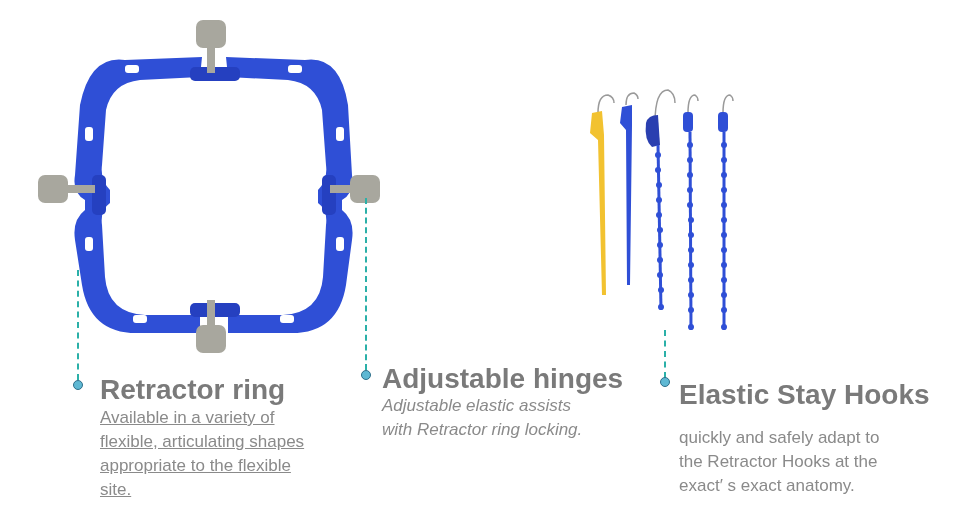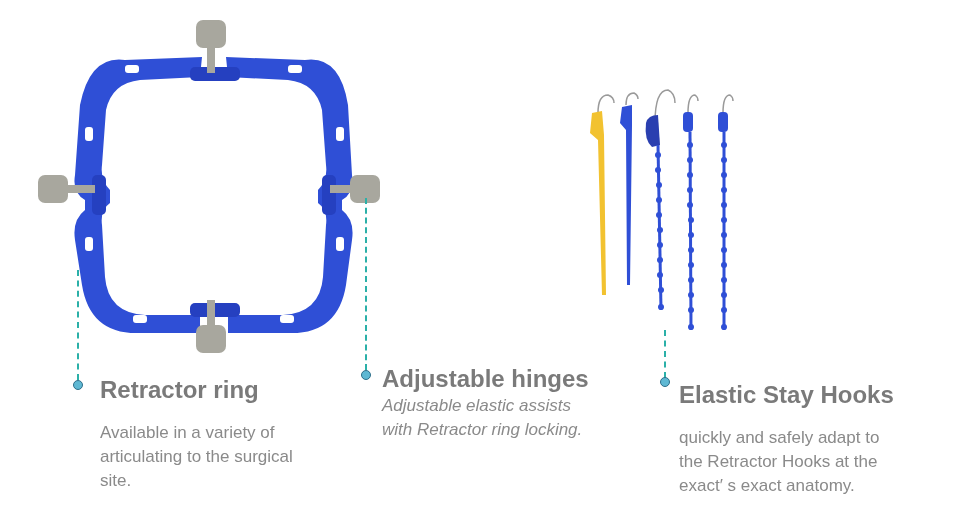--- a/index.html
+++ b/index.html
@@ -1,18 +1,18 @@
 <!DOCTYPE html>
 <html><head>
 <meta charset="utf-8">
 <style>
   html, body { margin:0; padding:0; background:#ffffff; }
   body { width:960px; height:515px; position:relative; overflow:hidden; font-family:"Liberation Sans", sans-serif; }
   .abs { position:absolute; }
-  .title { font-weight:bold; color:#7a7a7a; font-size:24px; line-height:26px; white-space:nowrap; }
+  .title { font-weight:bold; color:#7a7a7a; font-size:28px; line-height:26px; white-space:nowrap; }
   .desc { color:#8a8a8a; font-size:17px; line-height:24px; }
   .desc div { white-space:nowrap; }
   .leader { position:absolute; width:0; border-left:2px dashed #2bb0a8; }
   .dot { position:absolute; width:8px; height:8px; border-radius:50%; background:#5fb8d3; border:1.5px solid #2f6f8a; }
   svg { position:absolute; }
 </style>
 </head>
 <body>
 
 <div class="abs" style="left:30px;top:15px;width:370px;height:355px;">
@@ -120,23 +120,24 @@
 <div class="dot" style="left:73px;top:380px;"></div>
 
 <div class="leader" style="left:365px;top:198px;height:172px;"></div>
 <div class="dot" style="left:361px;top:370px;"></div>
 
 <div class="leader" style="left:664px;top:330px;height:48px;"></div>
 <div class="dot" style="left:660px;top:377px;"></div>
 
 <div class="abs" style="left:100px;top:377px;">
   <div class="title">Retractor ring</div>
-  <div class="desc" style="margin-top:18px;">
+  <div class="desc" style="margin-top:3px;text-decoration:underline;">
     <div>Available in a variety of</div>
-    <div>articulating to the surgical</div>
+    <div>flexible, articulating shapes</div>
+    <div>appropriate to the flexible</div>
     <div>site.</div>
   </div>
 </div>
 
 <div class="abs" style="left:382px;top:366px;">
   <div class="title">Adjustable hinges</div>
   <div class="desc" style="margin-top:2px;font-style:italic;">
     <div>Adjustable elastic assists</div>
     <div>with Retractor ring locking.</div>
   </div>

